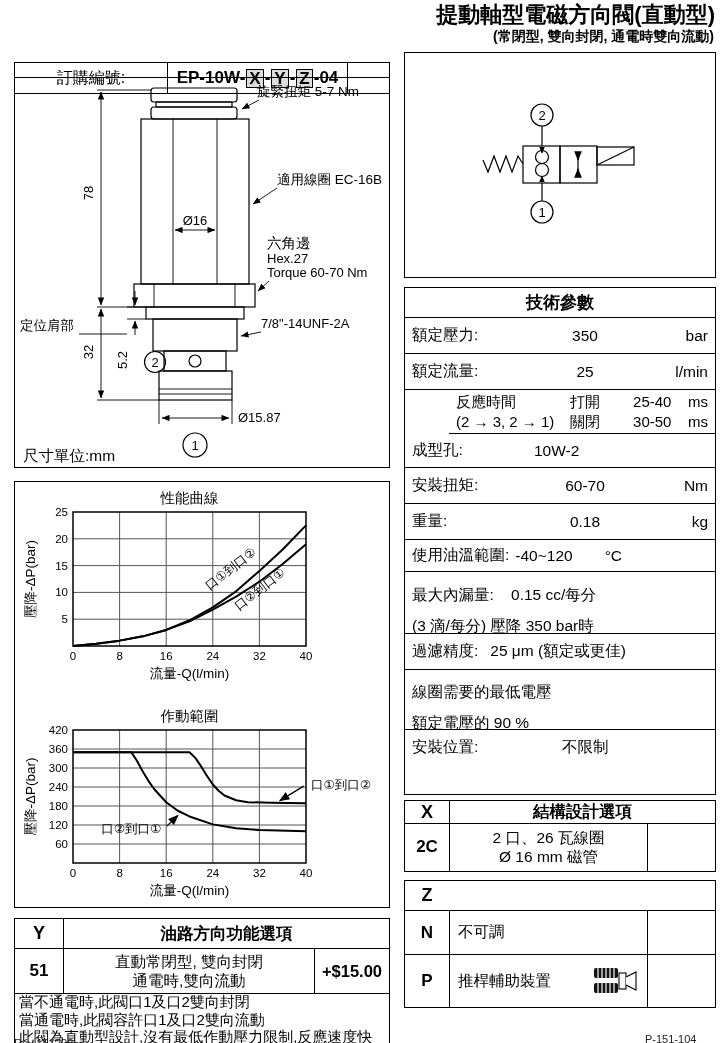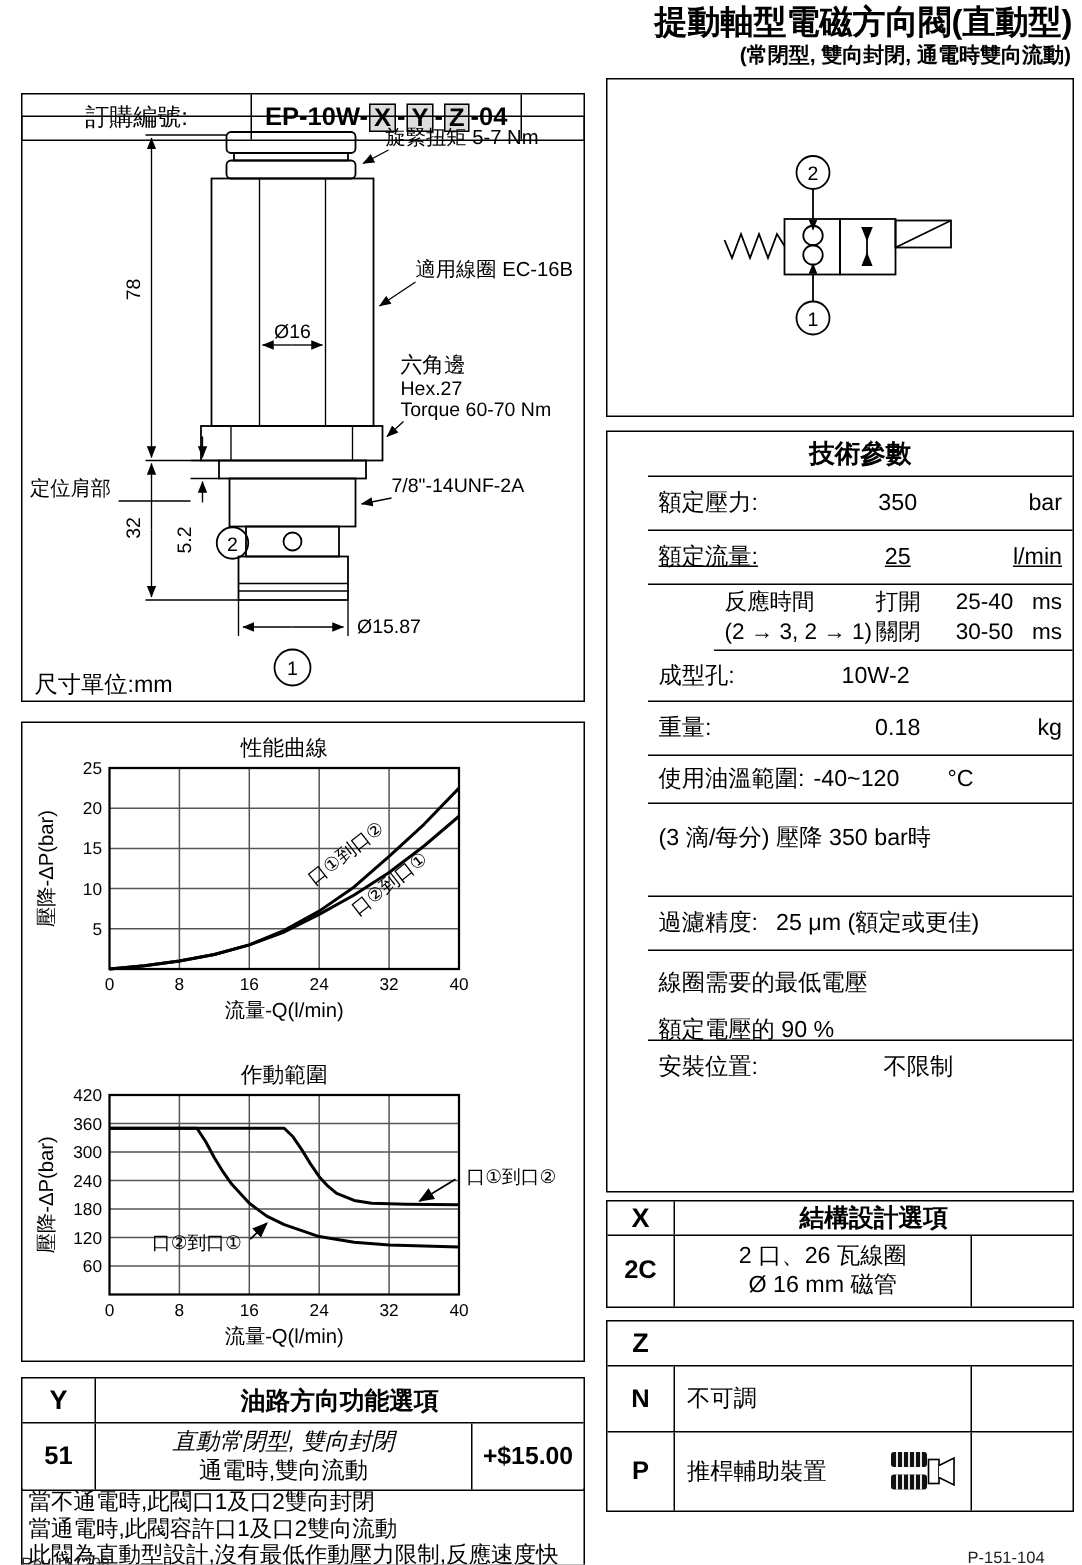--- a/index.html
+++ b/index.html
@@ -11,21 +11,21 @@
   
   .doc-title{font-size:22px;font-weight:bold;text-align:right;line-height:1.1;}
   .doc-subtitle{font-size:14px;font-weight:bold;text-align:right;}
   
   .order{display:flex;align-items:stretch;}
   .order .lbl{width:152px;display:flex;align-items:center;justify-content:center;font-size:16px;}
   .order .code{width:181px;border-left:1.6px solid #000;border-right:1.6px solid #000;
       display:flex;align-items:center;justify-content:center;font-size:17px;font-weight:bold;white-space:nowrap;}
   .order .code .opt{display:inline-block;border:1.4px solid #000;background:#ddd;padding:0 2px;margin:0 1px;line-height:17px;}
   
-  .ttable{font-size:15.5px;padding-left:27px;}
+  .ttable{font-size:15.5px;}
   .ttable .thead{height:30px;display:flex;align-items:center;justify-content:center;
       font-weight:bold;font-size:17px;border-bottom:1.2px solid #000;}
   .trow{display:flex;align-items:center;border-bottom:1.2px solid #000;padding:0 7px;}
   .trow:last-child{border-bottom:none;}
   .trow .lab{width:112px;}
   .trow .val{flex:1;text-align:center;}
   .trow .unit{width:62px;text-align:right;}
   .stack{line-height:1.3;}
   
   .opt-table{font-size:15.5px;}
@@ -197,21 +197,21 @@
 </svg>
 </div>
 
 <div class="abs box ttable" style="left:404px;top:287px;width:312px;height:508px;">
   <div class="thead">技術參數</div>
   <div class="trow" style="height:36px;">
     <span class="lab">額定壓力:</span>
     <span class="val">350</span>
     <span class="unit">bar</span>
   </div>
-  <div class="trow" style="height:36px;text-decoration:underline;">
+  <div class="trow" style="height:36px;">
     <span class="lab">額定流量:</span>
     <span class="val">25</span>
     <span class="unit">l/min</span>
   </div>
   <div class="trow" style="height:44px;font-size:15px;margin-left:44px;">
     <span class="stack" style="width:118px;">
       <span style="display:block;">反應時間</span>
       <span style="display:block;">(2 → 3, 2 → 1)</span>
     </span>
     <span class="stack" style="width:48px;">
@@ -225,31 +225,37 @@
     <span class="stack" style="flex:1;">
       <span style="display:block;">ms</span>
       <span style="display:block;">ms</span>
     </span>
   </div>
   <div class="trow" style="height:34px;">
     <span class="lab">成型孔:</span>
     <span style="margin-left:10px;">10W-2</span>
   </div>
   <div class="trow" style="height:36px;">
+    <span class="lab">安裝扭矩:</span>
+    <span class="val">60-70</span>
+    <span class="unit">Nm</span>
+  </div>
+  <div class="trow" style="height:36px;">
     <span class="lab">重量:</span>
     <span class="val">0.18</span>
     <span class="unit">kg</span>
   </div>
   <div class="trow" style="height:32px;">
     <span>使用油溫範圍:</span>
     <span style="margin-left:6px;">-40~120</span>
     <span style="margin-left:32px;">°C</span>
   </div>
   <div class="trow" style="height:62px;align-items:flex-start;padding-top:7px;">
     <span class="stack" style="line-height:2.0;">
+      <span style="display:block;"><span>最大內漏量:</span>&nbsp;&nbsp;&nbsp;&nbsp;<span>0.15 cc/每分</span></span>
       <span style="display:block;">(3 滴/每分) 壓降 350 bar時</span>
     </span>
   </div>
   <div class="trow" style="height:36px;">
     <span>過濾精度:</span>
     <span style="margin-left:12px;">25 μm (額定或更佳)</span>
   </div>
   <div class="trow" style="height:60px;align-items:flex-start;padding-top:6px;">
     <span class="stack" style="line-height:2.0;">
       <span style="display:block;">線圈需要的最低電壓</span>
@@ -398,21 +404,21 @@
 
 <div class="abs box opt-table ytab" style="left:14px;top:918px;width:376px;">
   <div class="opt-head" style="height:30px;">
     <div class="k">Y</div>
     <div class="t">油路方向功能選項</div>
   </div>
   <div class="opt-row" style="height:44px;">
     <div class="k">51</div>
     <div class="d">
         <span class="center2">
-      <span style="display:block;font-style:italic;">直動常閉型, 雙向封閉</span>
+      <span style="display:block;">直動常閉型, 雙向封閉</span>
       <span style="display:block;">通電時,雙向流動</span>
     </span>
       </div>
     <div class="price">+$15.00</div>
   </div>
 </div>
 <div class="abs ynotes" style="left:14px;top:992px;width:376px;height:52px;">
   <div>當不通電時,此閥口1及口2雙向封閉</div>
   <div>當通電時,此閥容許口1及口2雙向流動</div>
   <div>此閥為直動型設計,沒有最低作動壓力限制,反應速度快</div>

